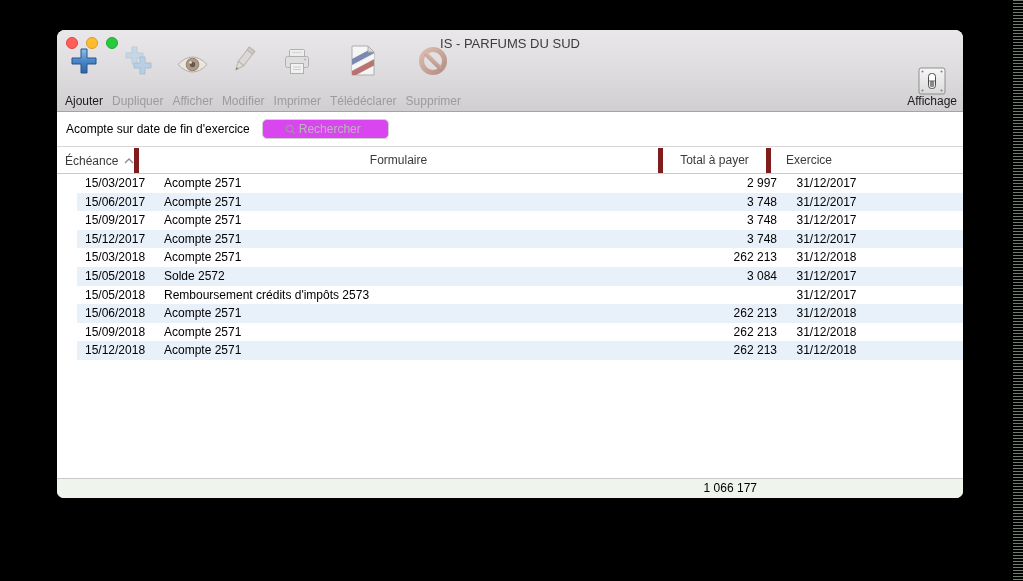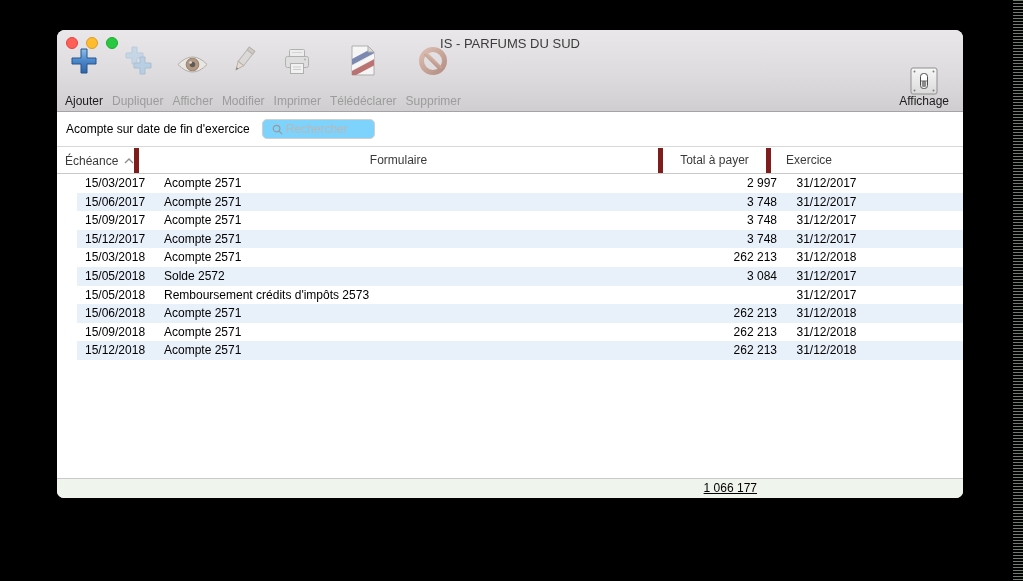--- a/index.html
+++ b/index.html
@@ -20,30 +20,30 @@
   .dot.green{background:#28c840;border:1px solid #1dad2c;box-sizing:border-box;}
   .win-title{position:absolute;top:6px;left:0;right:0;text-align:center;
              font-size:13px;color:#3c3c3c;}
 
   .toolbar{position:absolute;left:6px;bottom:3px;display:flex;align-items:flex-end;gap:5px;}
   .tool{display:flex;flex-direction:column;align-items:center;gap:19px;padding:0 2px;}
   .ticon{height:34px;display:flex;align-items:flex-end;justify-content:center;}
   .tlabel{font-size:12px;color:#1c1c1c;white-space:nowrap;line-height:13px;}
   .tool.disabled .tlabel{color:#9c9c9c;}
   .tool.disabled .ticon{opacity:.8;}
-  .display-tool{position:absolute;right:12px;bottom:3px;display:flex;
+  .display-tool{position:absolute;right:4px;bottom:3px;display:flex;
                 align-items:center;gap:0;}
 
   
   .filterbar{position:absolute;top:82px;left:0;right:0;height:35px;background:#fff;
              border-bottom:1px solid #d8d8d8;display:flex;align-items:center;padding-left:9px;
              box-sizing:border-box;}
   .filter-label{font-size:12px;color:#000;}
-  .search-field{margin-left:12px;width:113px;height:20px;border:1px solid #cfcfcf;border-radius:5px;
-                background:#7dd3fc;display:flex;align-items:center;padding:0 9px;box-sizing:border-box;}
+  .search-field{margin-left:12px;width:127px;height:20px;border:1px solid #cfcfcf;border-radius:5px;
+                background:#d946ef;display:flex;align-items:center;padding:0 22px;box-sizing:border-box;}
   .search-field svg{flex:0 0 auto;margin-right:3px;}
   .search-field input{border:none;outline:none;width:100%;font-size:12px;color:#333;
                       font-family:"Liberation Sans",sans-serif;background:transparent;padding:0;}
   .search-field input::placeholder{color:#b8b8b8;}
 
   
   .grid-cols{display:grid;grid-template-columns:77px 524px 108px 81px 116px;}
   .thead{position:absolute;top:118px;left:0;right:0;height:25px;background:#fff;
          border-bottom:1px solid #c9c9c9;font-size:12px;color:#3a3a3a;}
   .th{text-align:center;line-height:25px;height:25px;overflow:hidden;white-space:nowrap;}
@@ -55,21 +55,21 @@
   .trow{height:18.6px;line-height:18.6px;font-size:12px;color:#000;}
   .trow:nth-child(even){background:#e8f0fa;}
   .tcell{overflow:hidden;white-space:nowrap;}
   .c0{padding-left:8px;}
   .c1{padding-left:10px;}
   .c2{text-align:right;padding-right:9px;}
   .c3{text-align:center;}
 
   .tfoot{position:absolute;left:0;right:0;bottom:0;height:19px;background:#eff4ec;
          border-top:1px solid #c9c9c9;font-size:12px;line-height:19px;color:#000;}
-  .tfoot .total{width:709px;text-align:right;padding-right:9px;box-sizing:border-box;text-decoration:underline;}
+  .tfoot .total{width:709px;text-align:right;padding-right:9px;box-sizing:border-box;}
 
   
   .edge-artifact{position:absolute;right:0;top:0;bottom:0;width:10px;
      background:repeating-linear-gradient(180deg,#6e806c 0px,#6e806c 1.5px,transparent 1.5px,transparent 3px);}
 </style>
 </head>
 <body>
 
 <div class="window">
 

